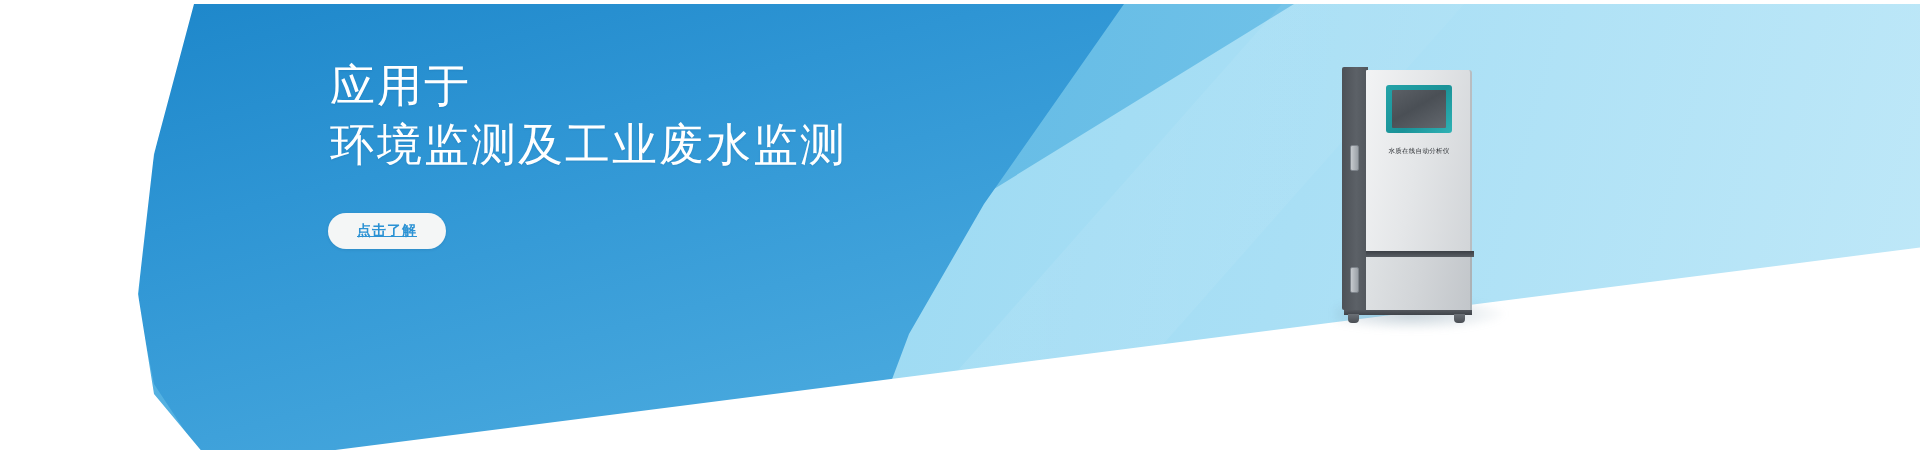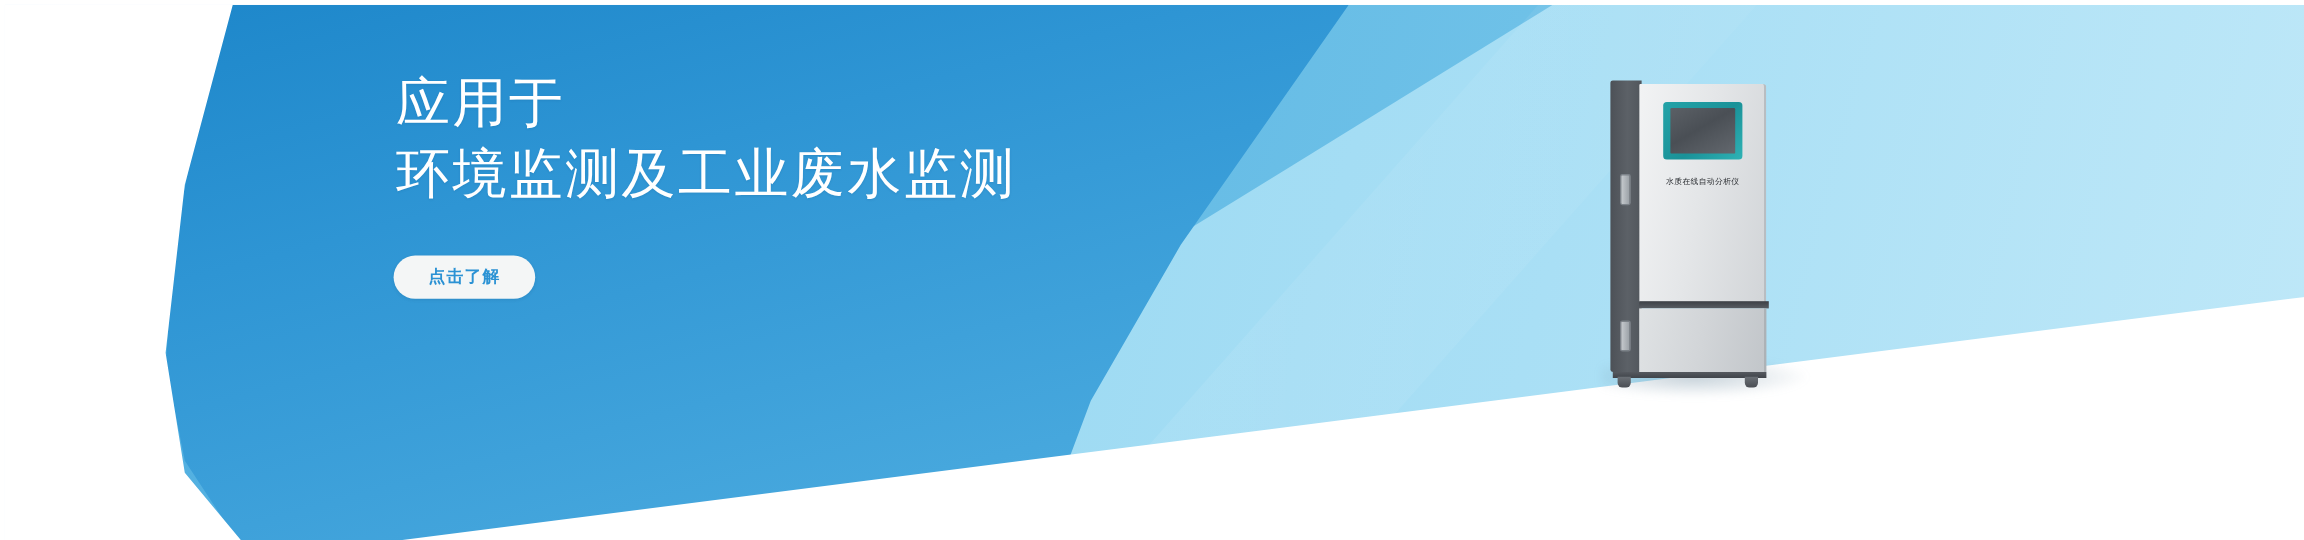--- a/index.html
+++ b/index.html
@@ -85,20 +85,21 @@
     background:#f4f6f6;
     color:#2b92d4;
     font-size:14px;
     font-weight:700;
     letter-spacing:1px;
     border:none;
     border-radius:18px;
     cursor:pointer;
     box-shadow:0 1px 3px rgba(0,50,90,.12);
     font-family:"Liberation Sans", sans-serif;
+    text-decoration:underline;
   }
 
   
   .device {
     position:absolute;
     left:1338px; top:63px;
     width:132px; height:252px;
     z-index:5;
   }
   .dev-shadow {

